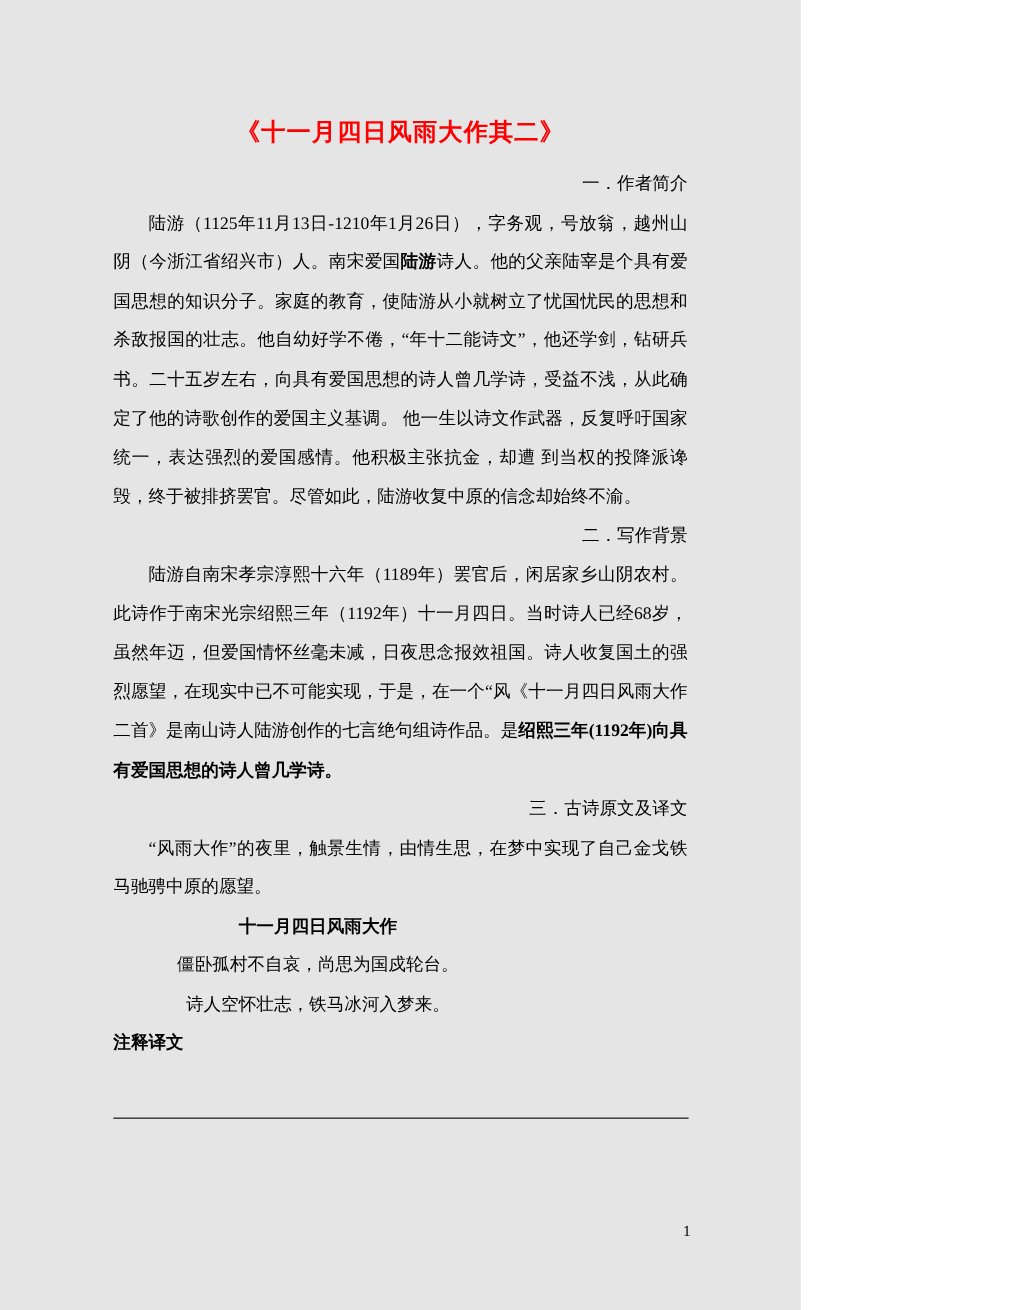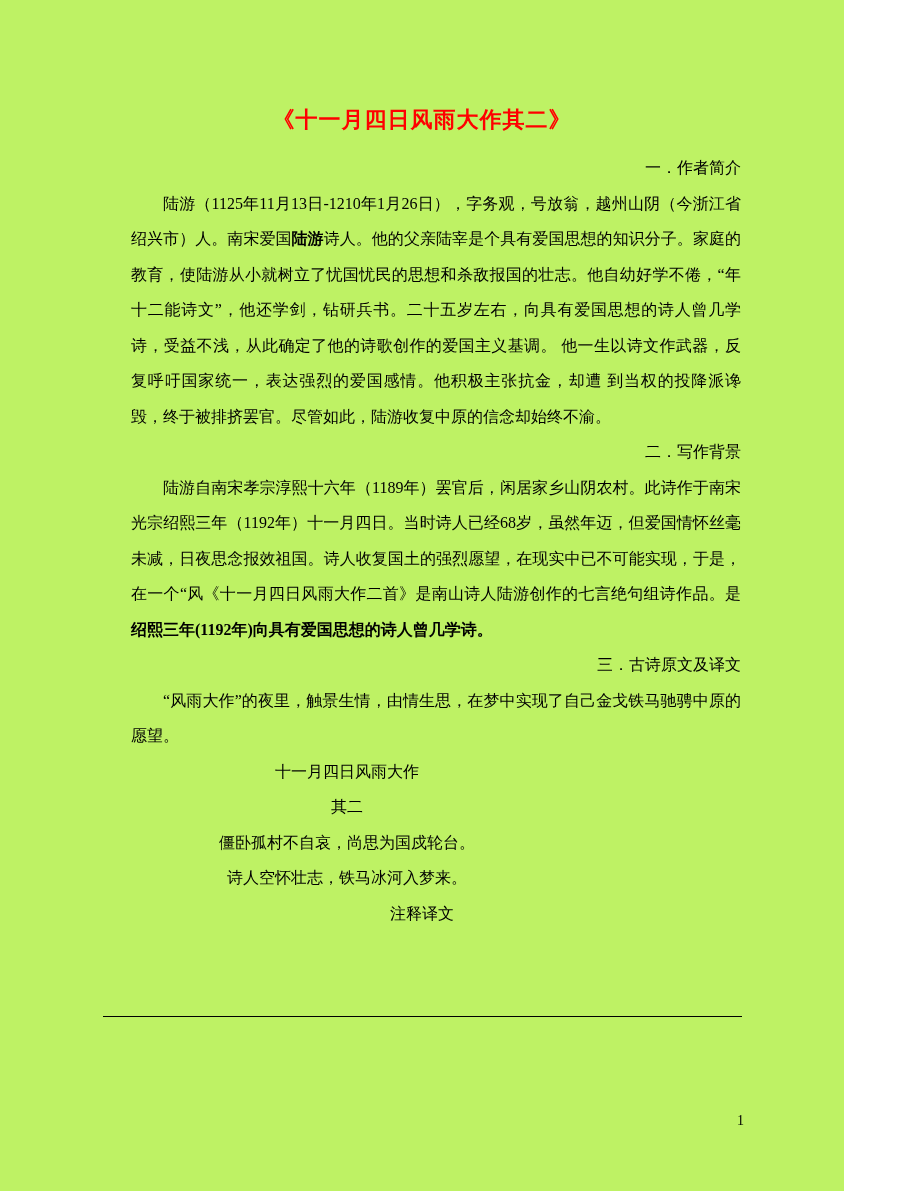--- a/index.html
+++ b/index.html
@@ -2,23 +2,23 @@
 <html><head>
 <meta charset="utf-8">
 <style>
   html, body {
     margin: 0;
     padding: 0;
     background: #ffffff;
   }
   .page {
     position: relative;
-    width: 844px;
+    width: 728px;
     height: 1191px;
-    background: #bef264;
+    background: #e5e5e5;
     font-family: "Liberation Serif", "DejaVu Serif", serif;
     color: #000000;
     overflow: hidden;
   }
   .content {
     position: absolute;
     left: 103px;
     right: 103px;
     top: 0;
   }
@@ -36,35 +36,33 @@
     font-size: 16px;
     line-height: 35.5px;
   }
   .heading {
     text-indent: 0;
     text-align: right;
   }
   .para {
     text-indent: 2em;
     text-align: justify;
-    margin-left: 28px;
   }
   .b {
     font-weight: bold;
   }
   .poem-block {
     margin-right: 150px; 
     text-align: center;
   }
   .poem-title {
-    font-weight: normal;
+    font-weight: bold;
   }
   .notes-heading {
-    font-weight: normal;
-    text-align: center;
+    font-weight: bold;
   }
   .footer-line {
     position: absolute;
     left: 103px;
     right: 102px;
     top: 1016px;
     border-top: 1px solid #000000;
     height: 0;
   }
   .page-number {
@@ -91,21 +89,20 @@
 
     <p class="line para"><span>陆游自南宋孝宗淳熙十六年（1189年）罢官后，闲居家乡山阴农村。此诗作于南宋光宗绍熙三年（1192年）十一月四日。当时诗人已经68岁，虽然年迈，但爱国情怀丝毫未减，日夜思念报效祖国。诗人收复国土的强烈愿望，在现实中已不可能实现，于是，在一个“风《十一月四日风雨大作二首》是南山诗人陆游创作的七言绝句组诗作品。是</span><span class="b">绍熙三年(1192年)向具有爱国思想的诗人曾几学诗。</span></p>
 
 
     <p class="line heading">三．古诗原文及译文</p>
 
     <p class="line para">“风雨大作”的夜里，触景生情，由情生思，在梦中实现了自己金戈铁马驰骋中原的愿望。</p>
 
     <div class="poem-block">
       <p class="line poem-title">十一月四日风雨大作</p>
-      <p class="line poem-title">其二</p>
       <p class="line">僵卧孤村不自哀，尚思为国戍轮台。</p>
       <p class="line">诗人空怀壮志，铁马冰河入梦来。</p>
     </div>
 
     <p class="line notes-heading">注释译文</p>
 
   </div>
 
   <div class="footer-line"></div>
 

